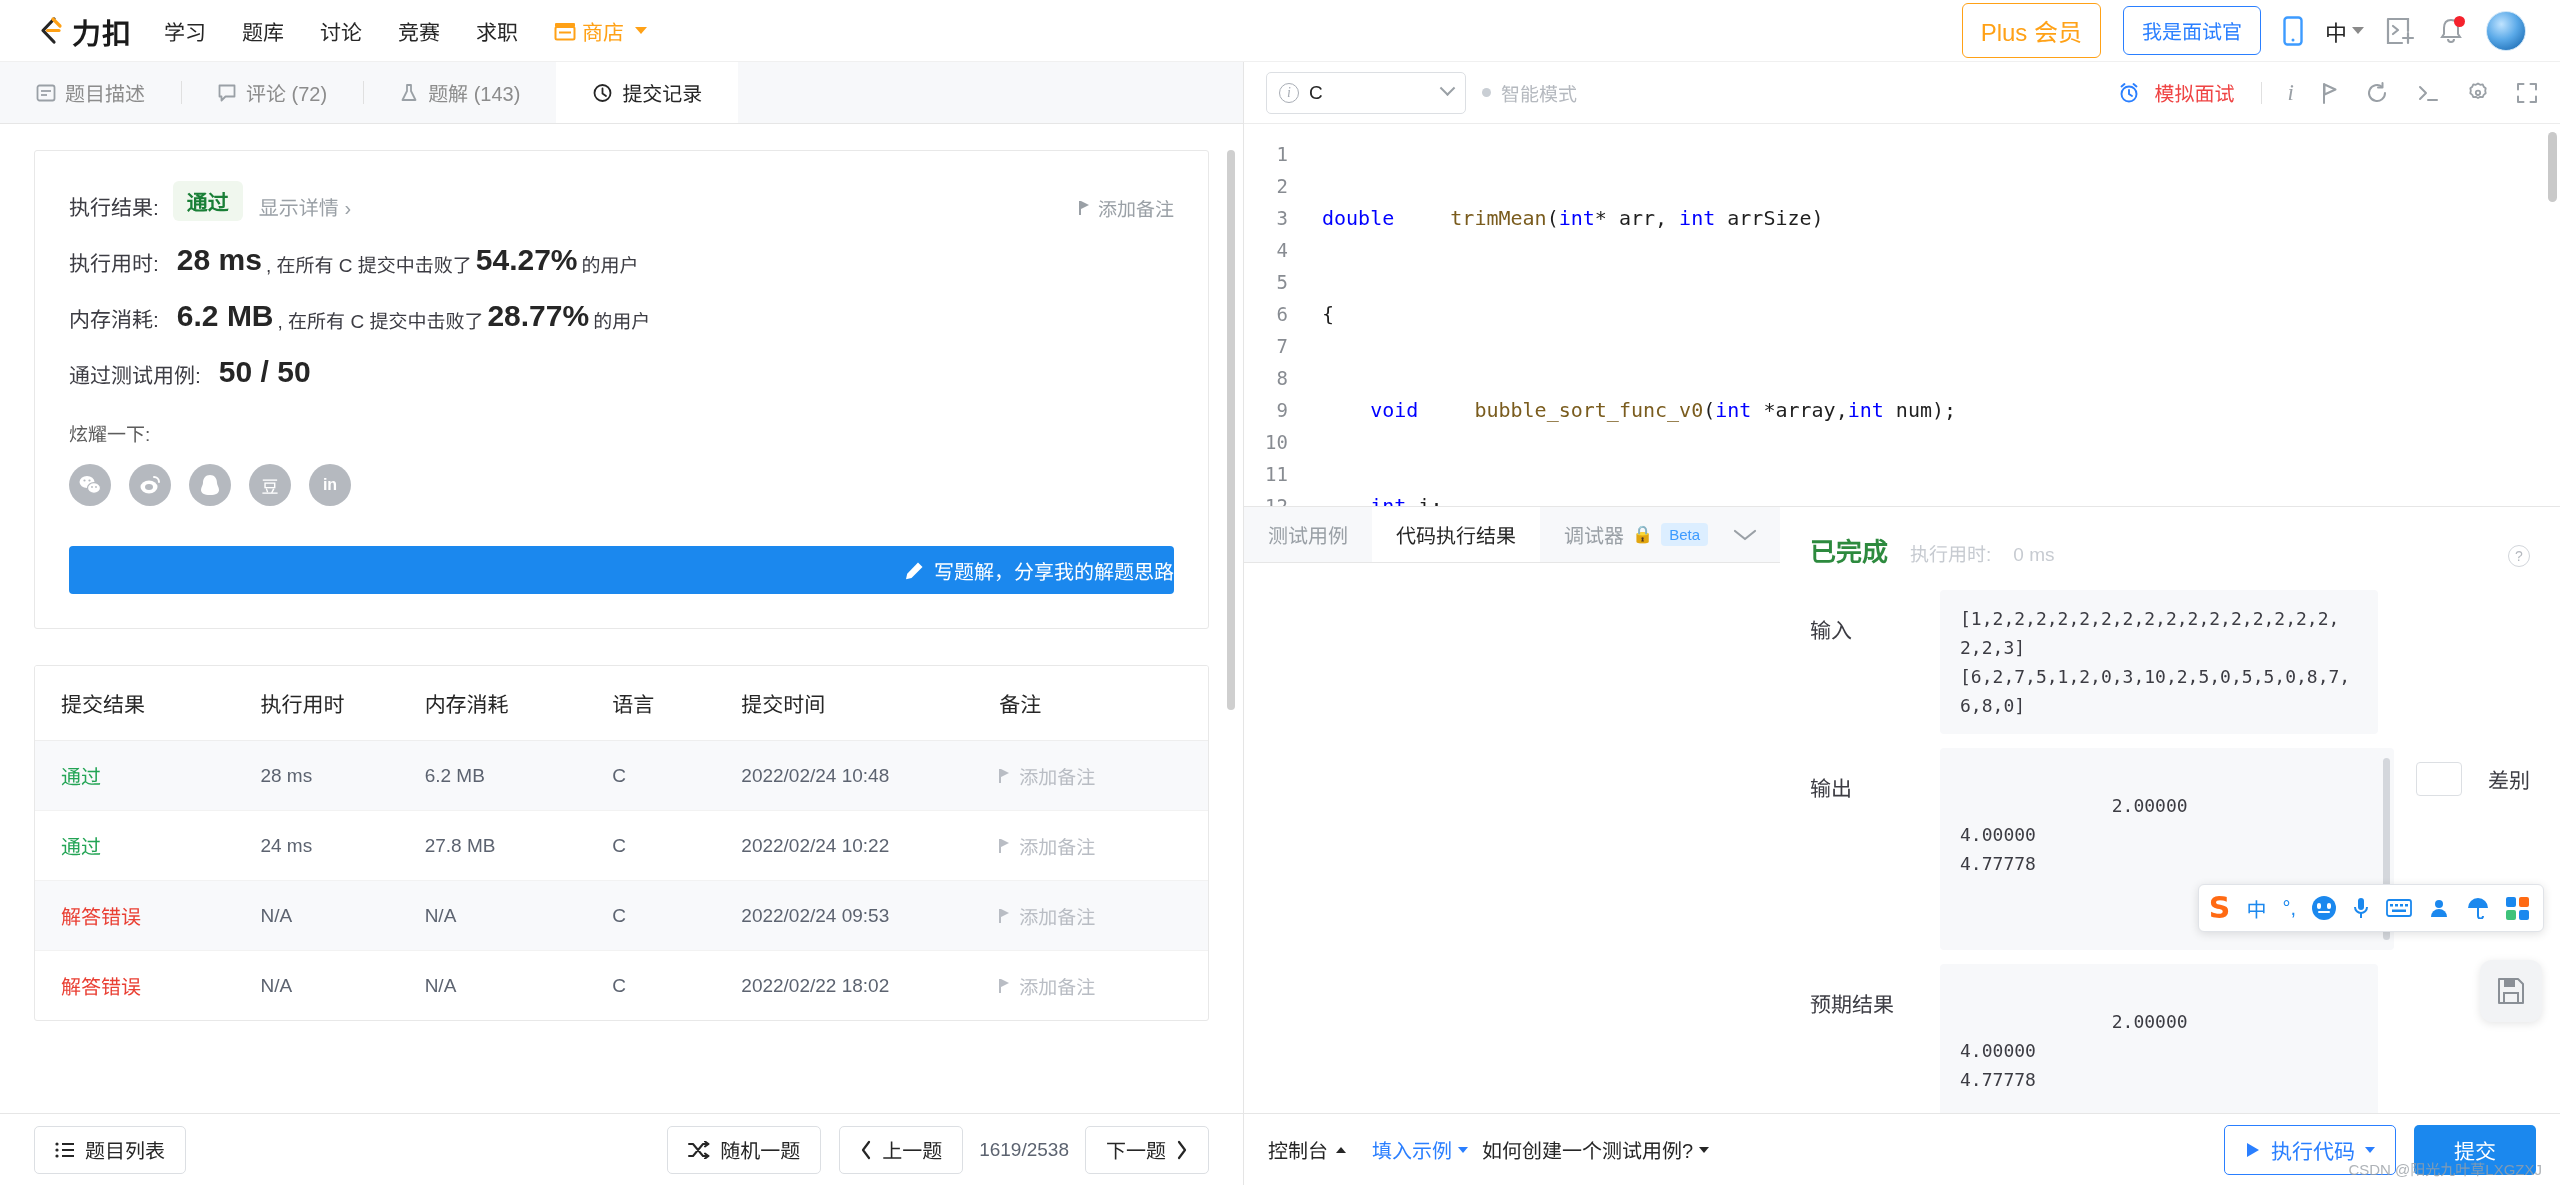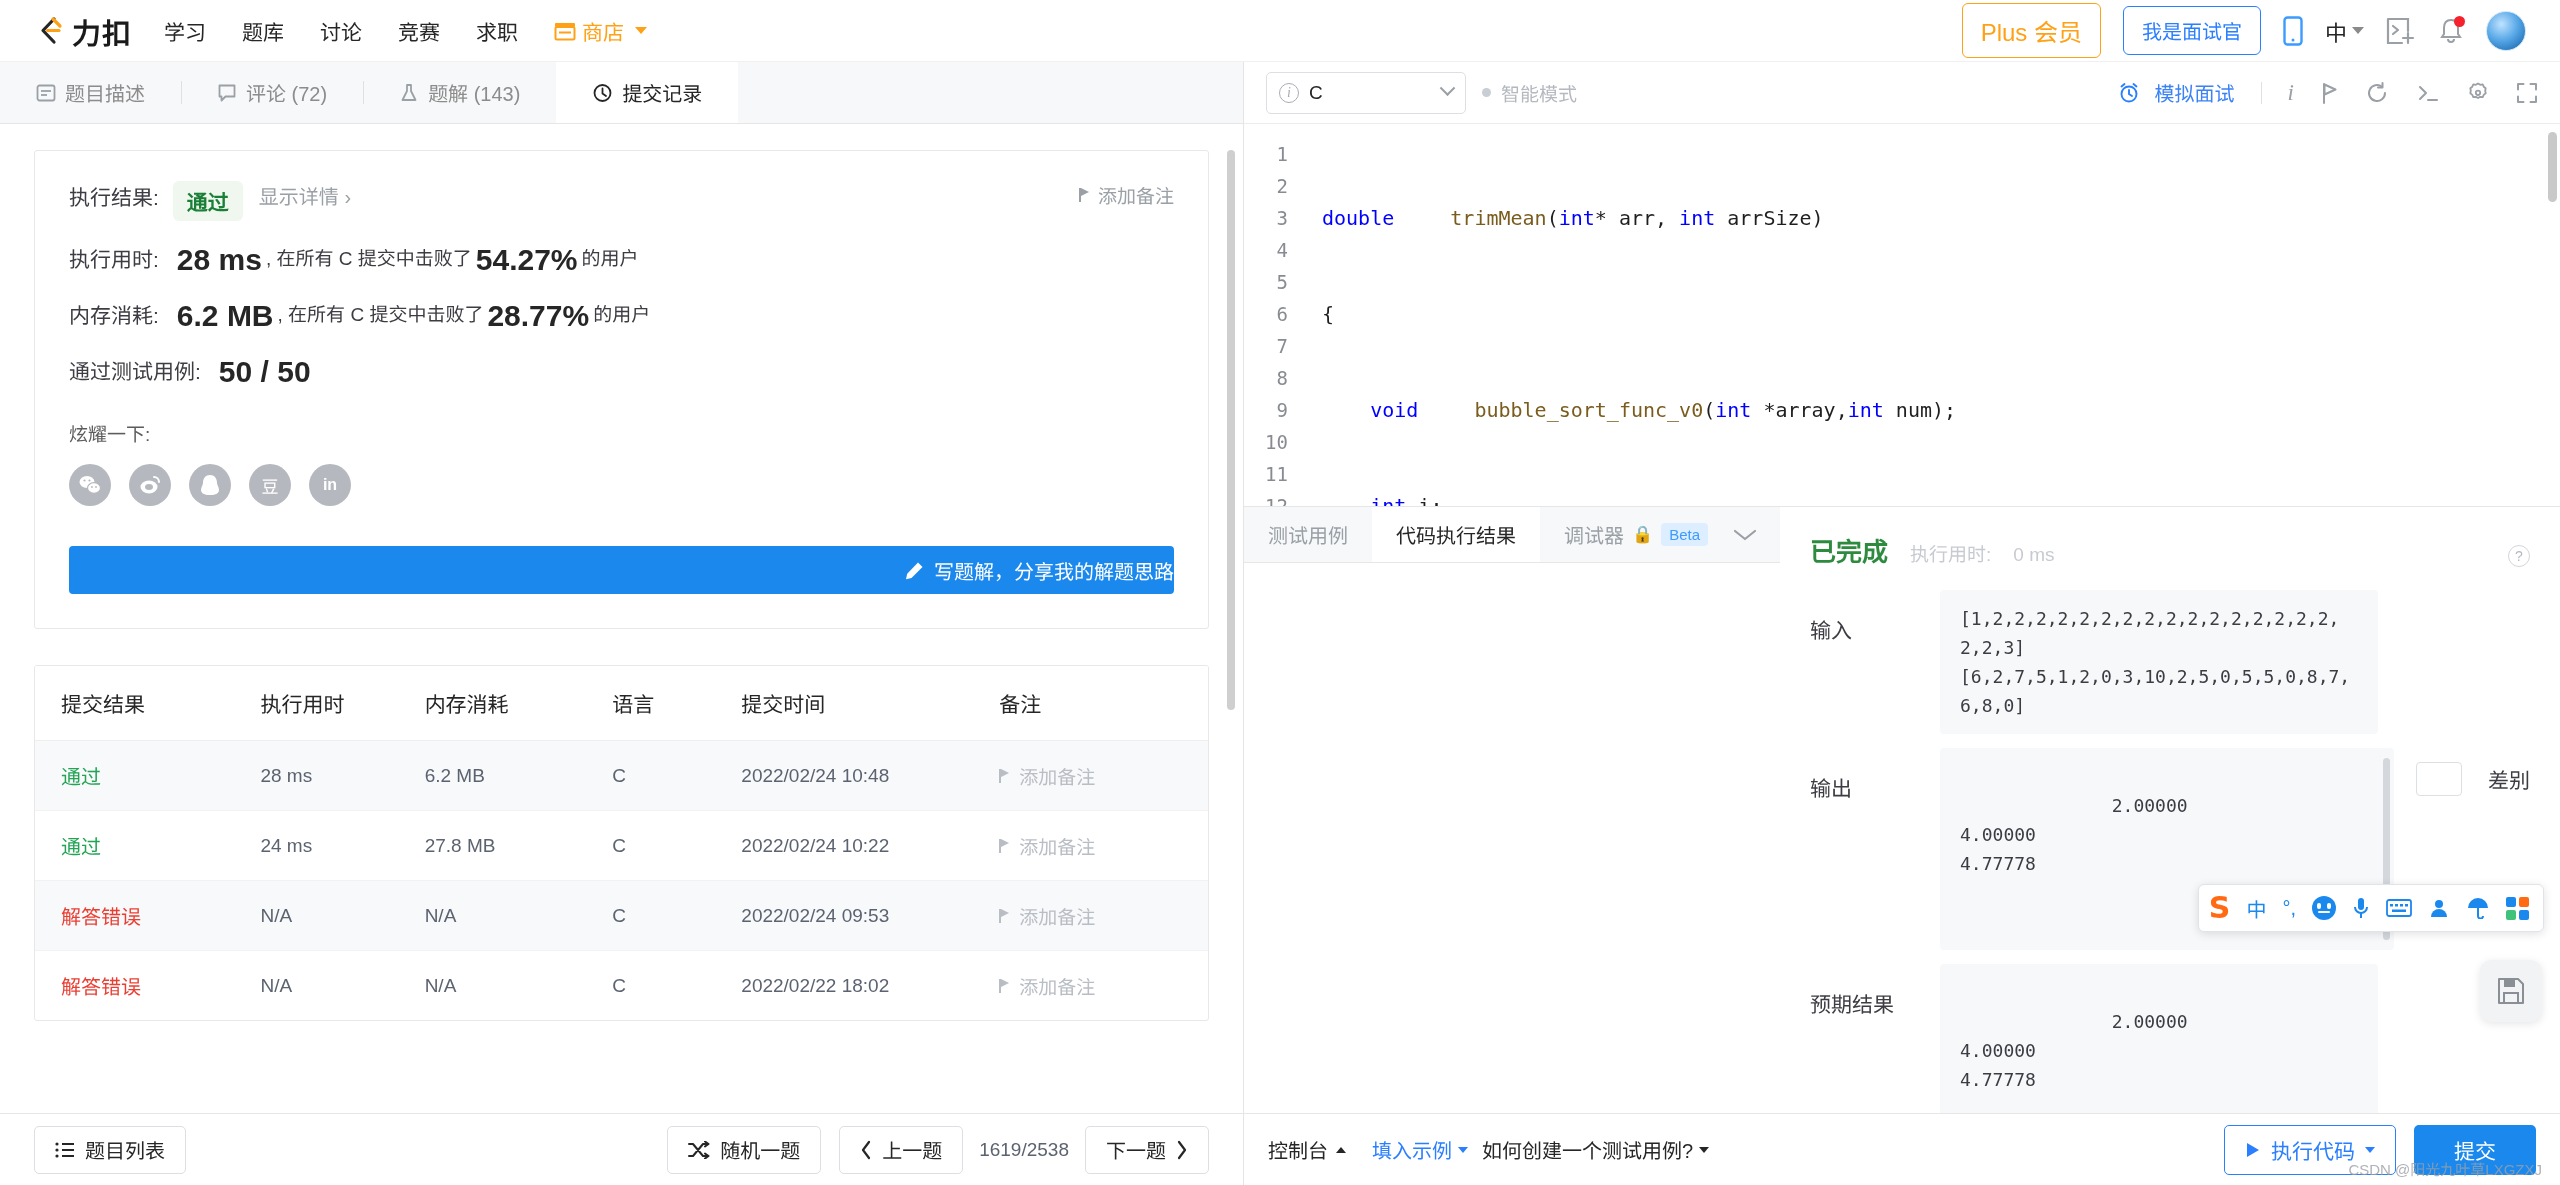--- a/index.html
+++ b/index.html
@@ -61,21 +61,21 @@
   .tab.active::before { display:none; }
 
   
   .left-scroll { flex:1; overflow:hidden; padding: 26px 34px 0 34px; position:relative; }
   .scrollbar-track { position:absolute; right:8px; top:26px; width:8px; height:960px; }
   .scrollbar-thumb { width:8px; border-radius:4px; background:#cfcfcf; height: 560px; }
 
   .result-card {
     border:1px solid #e8e8e8; border-radius:3px; padding: 30px 34px 34px 34px; background:#fff;
   }
-  .row-line { display:flex; align-items:flex-start; margin-bottom: 22px; font-size:21px; color:#3c3c43; }
+  .row-line { display:flex; align-items:flex-end; margin-bottom: 22px; font-size:21px; color:#3c3c43; }
   .row-line:last-child { margin-bottom: 0; }
   .rl-label { color:#3c3c43; margin-right: 14px; white-space:nowrap; }
   .pass-chip {
     background:#f0f7ee; color:#1a7f37; border-radius:6px; padding:5px 14px; font-size:21px; font-weight:600;
   }
   .detail-link { color:#9aa0a6; font-size:20px; margin-left:16px; cursor:pointer; white-space:nowrap; }
   .big-num { font-size: 30px; font-weight:600; color:#262626; margin: 0 4px; }
   .sub-text { font-size:19px; color:#3c3c43; }
   .add-note-top { margin-left:auto; color:#9aa0a6; font-size:19px; display:flex; align-items:center; gap:8px; cursor:pointer; white-space:nowrap; }
   .flag-ico { display:inline-block; width:11px; height:14px; position:relative; }
@@ -114,21 +114,21 @@
   .lang-select {
     display:flex; align-items:center; gap:10px; border:1px solid #dcdfe3; border-radius:5px;
     height:42px; padding: 0 12px; min-width:200px; cursor:pointer;
   }
   .info-circle { width:20px; height:20px; border-radius:50%; border:1.6px solid #a8adb5; color:#a8adb5; font-size:14px; font-style:italic; display:flex; align-items:center; justify-content:center; font-family:"Liberation Serif",serif; }
   .lang-name { font-size:19px; color:#262626; flex:1; }
   .chev { width:11px; height:11px; border-right:2px solid #9aa0a6; border-bottom:2px solid #9aa0a6; transform: rotate(45deg) translate(-3px,-3px); }
   .smart-mode { display:flex; align-items:center; gap:10px; color:#b5b9bf; font-size:19px; white-space:nowrap; }
   .dot { width:9px; height:9px; border-radius:50%; background:#c9ced4; }
   .editor-tools { margin-left:auto; display:flex; align-items:center; gap:26px; }
-  .mock-interview { display:flex; align-items:center; gap:15px; color:#3b82f6; font-size:20px; cursor:pointer; white-space:nowrap; }
+  .mock-interview { display:flex; align-items:center; gap:15px; color:#ef4444; font-size:20px; cursor:pointer; white-space:nowrap; }
   .tool-sep { width:1px; height:22px; background:#e0e0e0; }
   .tool-ico { color:#9aa0a6; cursor:pointer; display:flex; align-items:center; justify-content:center; }
 
   
   .code-area { flex: 0 0 382px; display:flex; overflow:hidden; background:#fff; position:relative; font-family:"DejaVu Sans Mono","Liberation Mono",monospace; }
   .gutter { width:56px; min-width:56px; text-align:right; padding: 14px 12px 0 0; color:#888c92; font-size:19px; line-height:32px; user-select:none; background:#fff; }
   .code-lines { flex:1; padding: 14px 0 0 14px; font-size:20px; line-height:32px; white-space:pre; overflow:hidden; position:relative; }
   .code-lines .ln { padding-left: 8px; }
   .kw { color:#0000ff; }
   .fn { color:#7a5c1e;margin-left:44px; }

